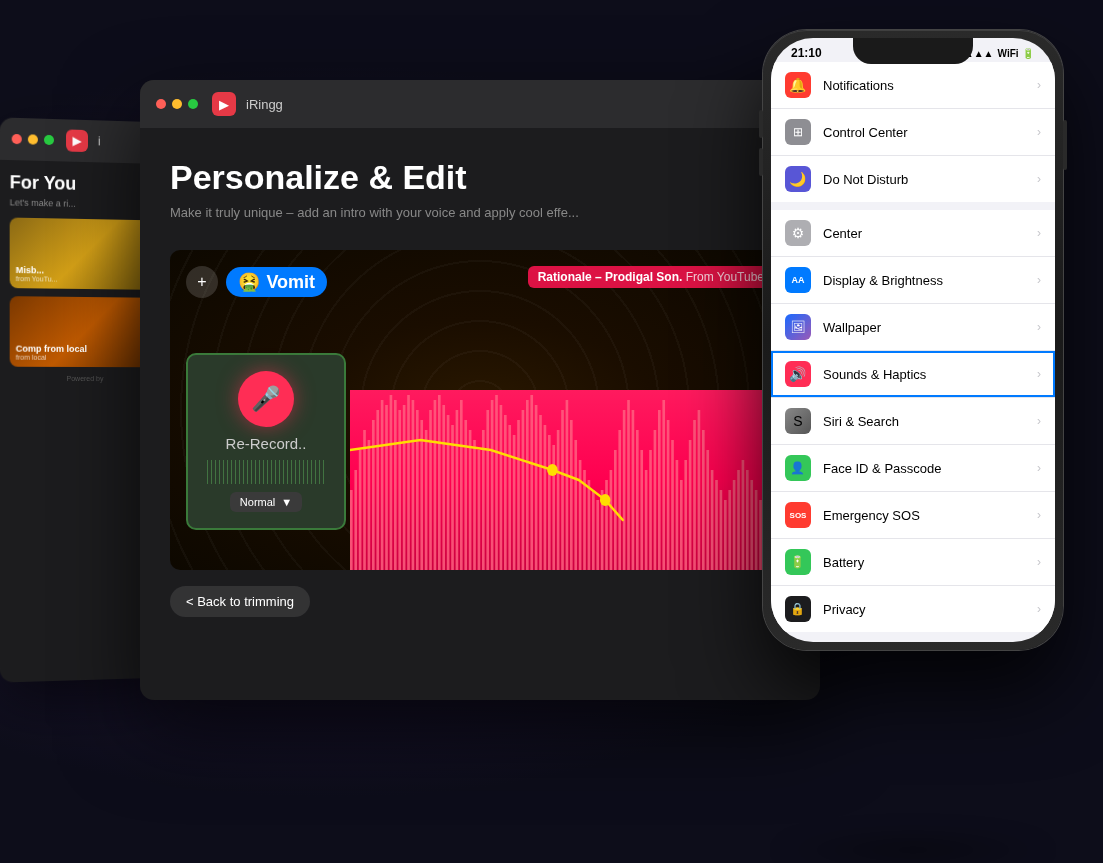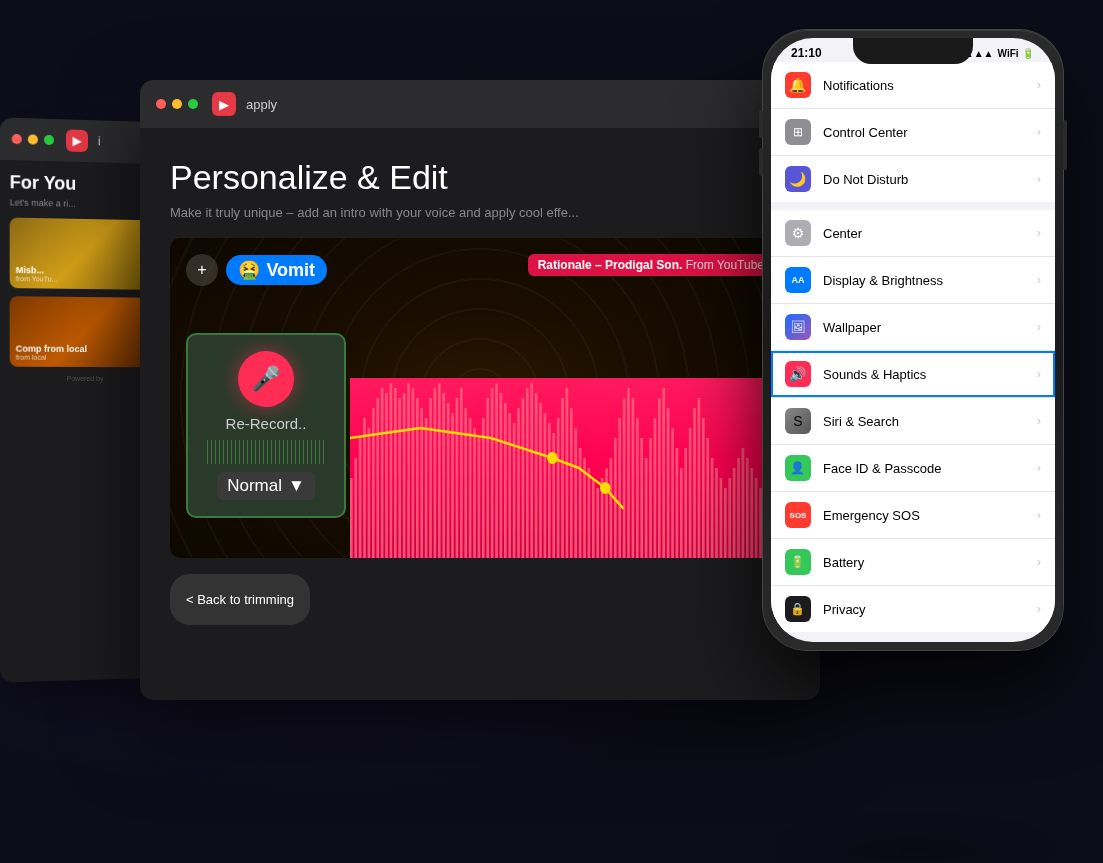--- a/index.html
+++ b/index.html
@@ -90,22 +90,22 @@
       background: #2c2c2e;
       gap: 6px;
     }
     .window-main .app-icon {
       width: 24px; height: 24px; background: #e63946; border-radius: 6px;
       display: flex; align-items: center; justify-content: center; color: white; font-size: 13px;
       margin-left: 8px;
     }
     .window-main .app-name { color: #ccc; font-size: 13px; margin-left: 4px; }
     .main-content { padding: 30px 30px 20px; }
-    .personalize-title { color: white; font-size: 34px; font-weight: 400; }
-    .personalize-sub { color: #888; font-size: 13px; margin-top: 8px; margin-bottom: 18px; }
+    .personalize-title { color: white; font-size: 34px; font-weight: 700; }
+    .personalize-sub { color: #888; font-size: 13px; margin-top: 8px; margin-bottom: 30px; }
 
     
     .editor-area {
       position: relative;
       width: 100%;
       height: 320px;
       background: radial-gradient(ellipse at center, #2a1800 0%, #1a0d00 40%, #0d0800 100%);
       border-radius: 10px;
       overflow: hidden;
     }
@@ -190,21 +190,21 @@
         rgba(100,200,100,0.4) 1px, rgba(100,200,100,0.4) 2px,
         transparent 2px, transparent 4px
       );
     }
     .normal-dropdown {
       margin-top: 8px;
       background: #3a3a3a;
       border-radius: 6px;
       padding: 4px 10px;
       color: white;
-      font-size: 17px;
+      font-size: 11px;
       display: flex; align-items: center; gap: 6px;
     }
 
     
     .waveform-main {
       position: absolute;
       bottom: 0;
       left: 180px;
       right: 0;
       height: 180px;
@@ -214,21 +214,21 @@
     .waveform-svg {
       width: 100%; height: 100%;
     }
 
     
     .back-btn {
       display: inline-flex;
       align-items: center;
       gap: 6px;
       margin-top: 16px;
-      padding: 18px 16px;
+      padding: 8px 16px;
       background: rgba(255,255,255,0.1);
       border-radius: 20px;
       color: white;
       font-size: 13px;
       cursor: pointer;
     }
 
     
     .phone-container {
       position: absolute;
@@ -389,21 +389,21 @@
     <div class="powered-by">Powered by</div>
   </div>
 </div>
 
 <div class="window-main">
   <div class="titlebar">
     <div class="dot dot-red"></div>
     <div class="dot dot-yellow"></div>
     <div class="dot dot-green"></div>
     <div class="app-icon">▶</div>
-    <span class="app-name">apply</span>
+    <span class="app-name">iRingg</span>
   </div>
   <div class="main-content">
     <div class="personalize-title">Personalize &amp; Edit</div>
     <div class="personalize-sub">Make it truly unique – add an intro with your voice and apply cool effe...</div>
 
     <div class="editor-area">
 
       <div class="emoji-add-row">
         <div class="add-btn">+</div>
         <div class="emoji-tag">

